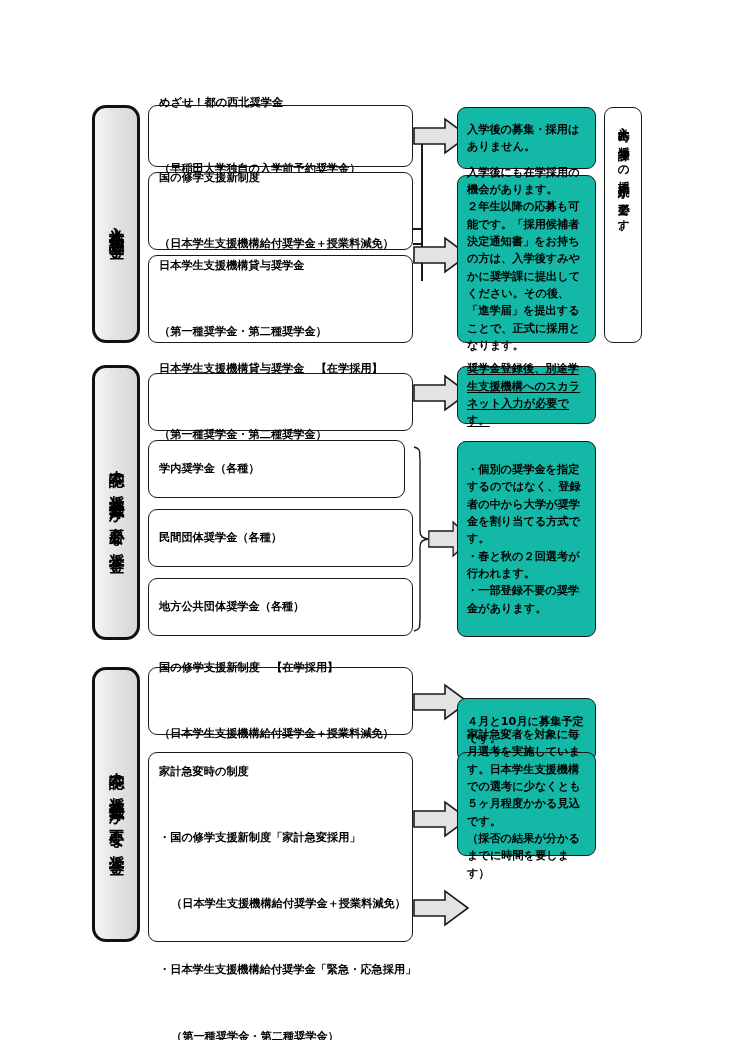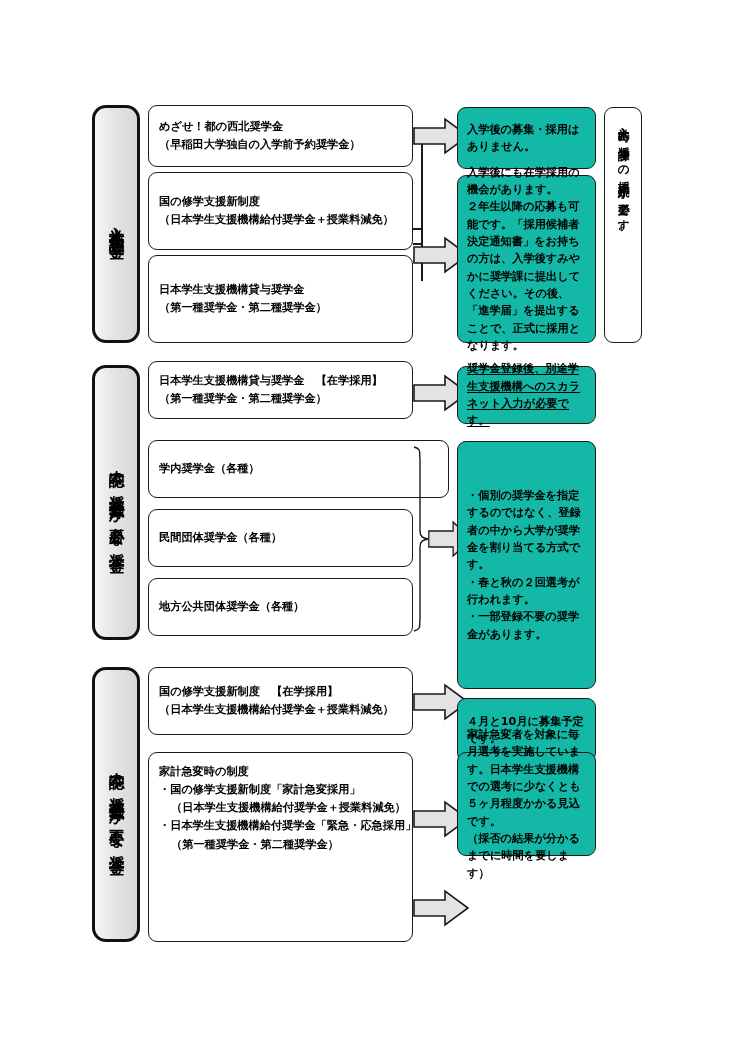--- a/index.html
+++ b/index.html
@@ -56,20 +56,21 @@
     position: absolute;
     left: 148px;
     border: 1.2px solid #1a1a1a;
     border-radius: 9px;
     background: #ffffff;
     box-sizing: border-box;
     display: flex;
     flex-direction: column;
     justify-content: center;
     padding: 4px 10px;
+    gap: 48px;
   }
   .sbox .line {
     font-size: 11.2px;
     line-height: 1.62;
     white-space: nowrap;
     font-weight: bold;
   }
   .sbox.topalign {
     justify-content: flex-start;
     padding-top: 10px;
@@ -196,26 +197,26 @@
       <span class="vtext">入学時に奨学課での採用手続が必要です。</span>
     </div>
   </div>
 
   <div class="section" style="top:0;height:290px;">
 
     <div class="cat-label" style="top:365px;height:275px;">
       <span class="vtext">本誌の奨学金登録が必要な奨学金</span>
     </div>
 
-    <div class="sbox" style="top:361px;height:58px;width:265px;">
+    <div class="sbox" style="top:373px;height:58px;width:265px;">
       <div class="line">日本学生支援機構貸与奨学金　【在学採用】</div>
       <div class="line">（第一種奨学金・第二種奨学金）</div>
     </div>
 
-    <div class="sbox" style="top:440px;height:58px;width:301px;">
+    <div class="sbox" style="top:440px;height:58px;width:257px;">
       <div class="line">学内奨学金（各種）</div>
     </div>
 
     <div class="sbox" style="top:509px;height:58px;width:265px;">
       <div class="line">民間団体奨学金（各種）</div>
     </div>
 
     <div class="sbox" style="top:578px;height:58px;width:265px;">
       <div class="line">地方公共団体奨学金（各種）</div>
     </div>
@@ -235,21 +236,21 @@
     <div class="arrow" style="left:428px;top:520px;width:44px;height:38px;">
       <svg viewBox="0 0 56 38" preserveAspectRatio="none">
         <polygon points="1,11 32,11 32,2 55,19 32,36 32,27 1,27" fill="#e3e3e3" stroke="#1a1a1a" stroke-width="1.6" stroke-linejoin="miter"></polygon>
       </svg>
     </div>
 
     <div class="nbox" style="left:457px;top:366px;width:139px;height:58px;">
       <div class="ntext ul">奨学金登録後、別途学生支援機構へのスカラネット入力が必要です。</div>
     </div>
 
-    <div class="nbox" style="left:457px;top:441px;width:139px;height:248px;">
+    <div class="nbox" style="left:457px;top:441px;width:139px;height:196px;">
       <div class="ntext">・個別の奨学金を指定するのではなく、登録者の中から大学が奨学金を割り当てる方式です。
 ・春と秋の２回選考が行われます。
 ・一部登録不要の奨学金があります。</div>
     </div>
   </div>
 
   <div class="section" style="top:0;height:290px;">
 
     <div class="cat-label" style="top:667px;height:275px;">
       <span class="vtext">本誌の奨学金登録が不要な奨学金</span>

